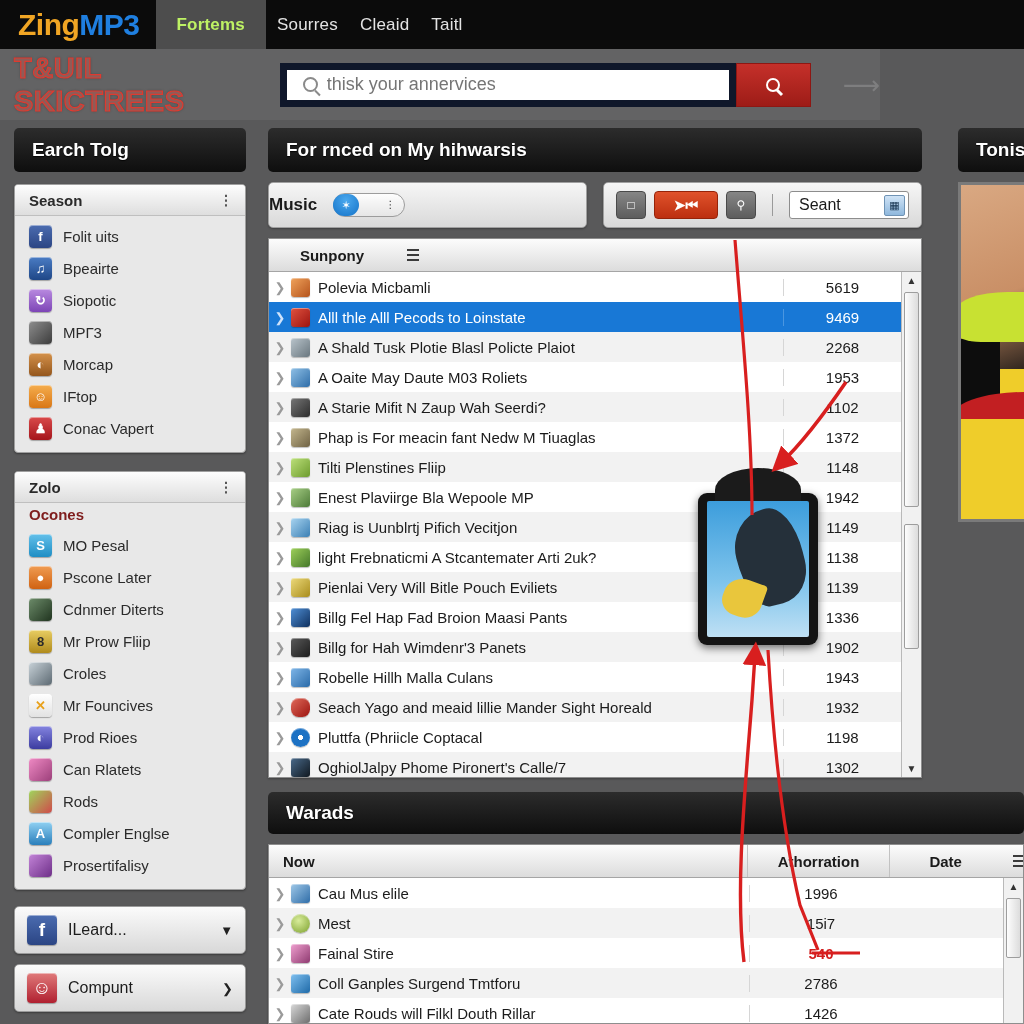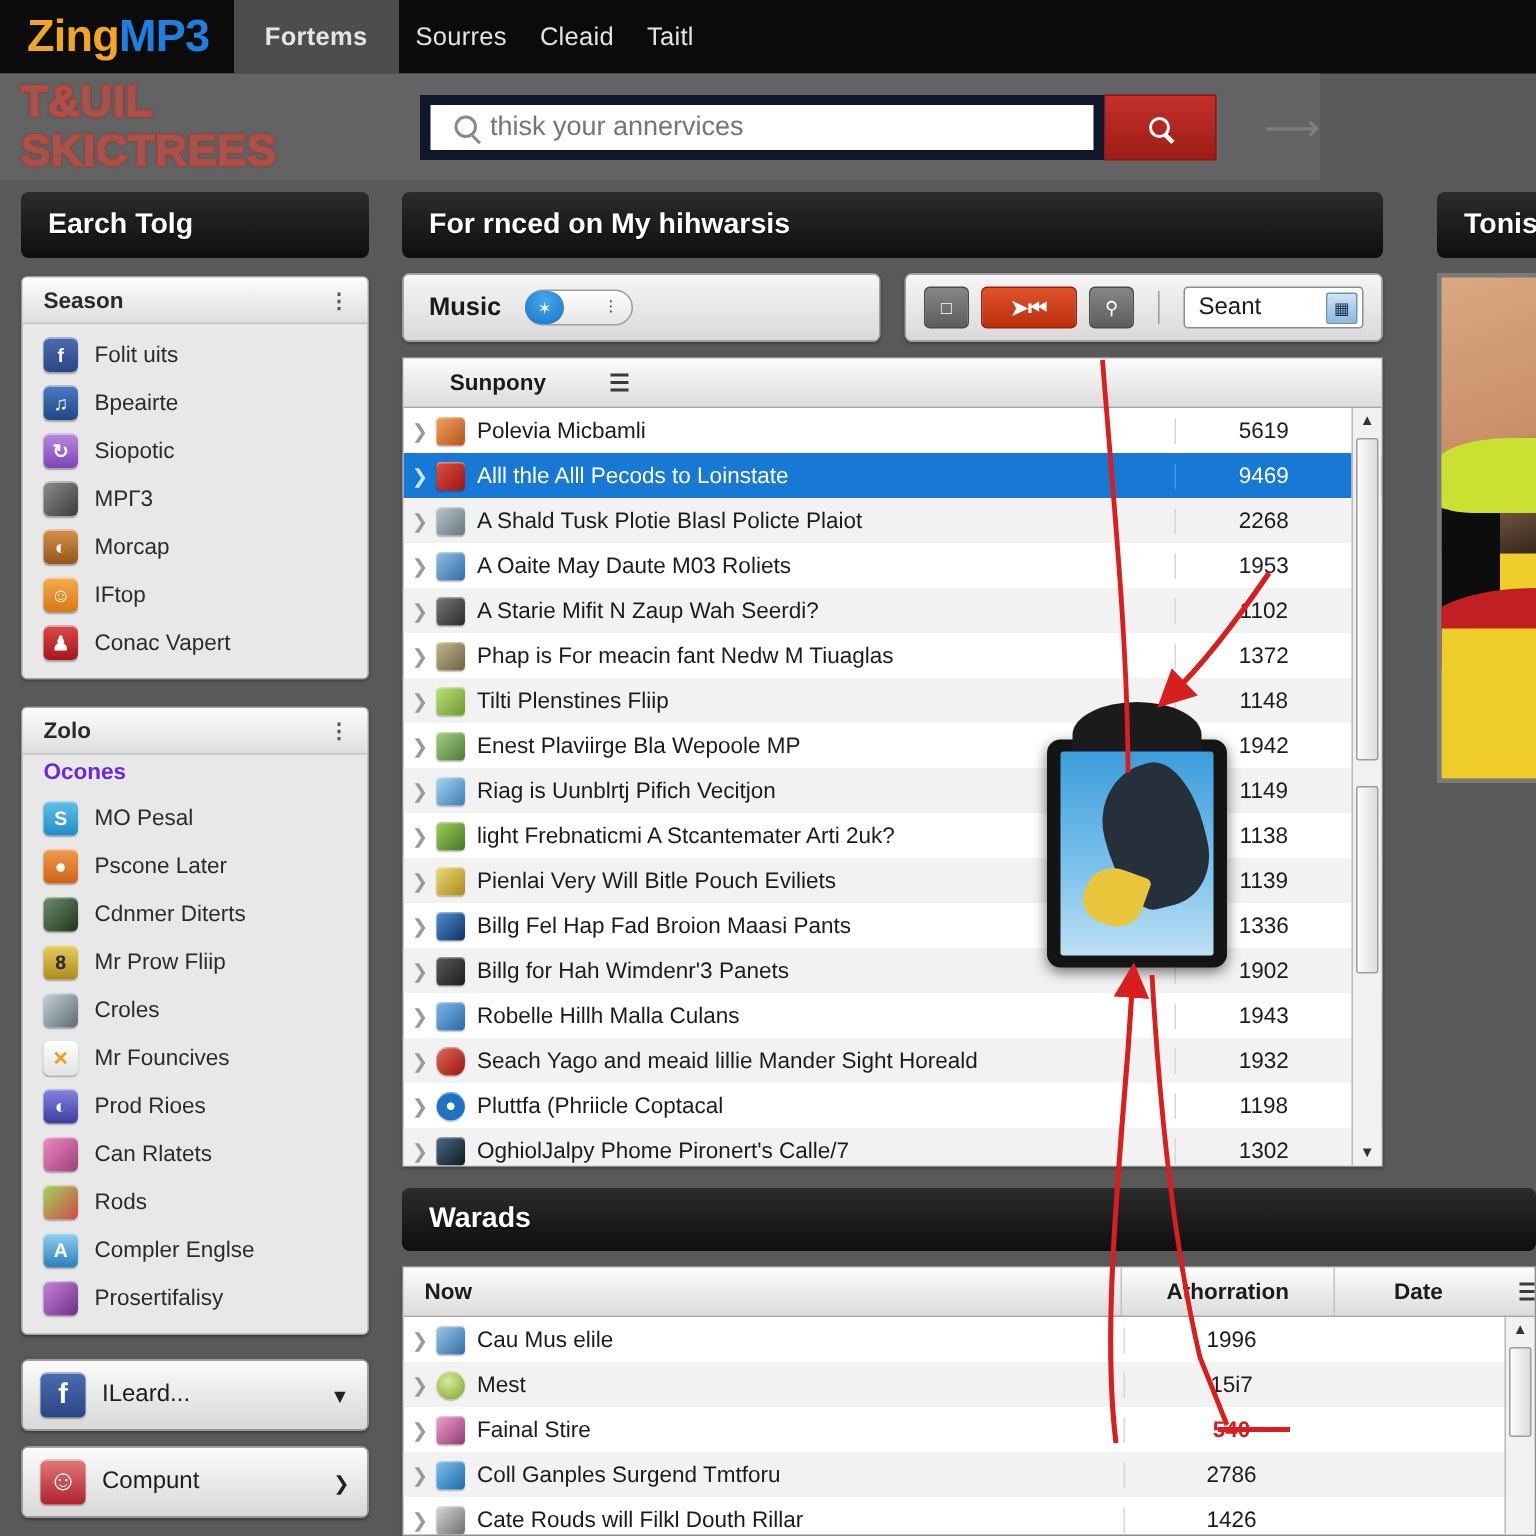--- a/index.html
+++ b/index.html
@@ -20,21 +20,21 @@
     display: flex; align-items: center; padding: 0 16px 0 18px;
     font-size: 30px; font-weight: bold; letter-spacing: -0.5px;
   }
   .brand .b1 { color: #f0a524; }
   .brand .b2 { color: #1f7fe0; }
   .nav-tab {
     display: flex; align-items: center; padding: 0 21px;
     color: #f2f2f2; font-size: 17px; font-weight: bold;
     letter-spacing: 0.2px;
   }
-  .nav-tab.active { background: #4d4d4d; color: #e5e5e5; }
+  .nav-tab.active { background: #4d4d4d; color: #bef264; }
   .nav-tab.plain { font-weight: normal; padding: 0 11px; color: #e3e3e3; }
 
   
   .searchstrip {
     position: absolute; left: 0; top: 49px; width: 880px; height: 71px;
     background: #636364; display: flex; align-items: center;
   }
   .sitetitle {
     margin-left: 14px; width: 288px;
     font-size: 29px; font-weight: bold; letter-spacing: 0.5px;
@@ -96,21 +96,21 @@
   }
   .card-hd {
     height: 31px; background: linear-gradient(#fdfdfd, #dedede);
     border-bottom: 1px solid #bfbfbf;
     display: flex; align-items: center; justify-content: space-between;
     padding: 0 12px 0 14px;
     font-size: 15px; font-weight: bold; color: #2a2a2a;
   }
   .kebab { color: #555; font-size: 14px; letter-spacing: 0; line-height: .9; }
   .subhd {
-    font-size: 15px; font-weight: bold; color: #6d28d9;
+    font-size: 15px; font-weight: bold; color: #7f1d1d;
     padding: 3px 0 2px 14px;
   }
   .ilist { padding: 4px 0 8px 0; }
   .irow {
     display: flex; align-items: center; height: 32px; padding-left: 14px;
     font-size: 15px; color: #2b2b2b;
   }
   .ic {
     width: 23px; height: 23px; border-radius: 4px; flex: none; margin-right: 11px;
     box-shadow: inset 0 1px 0 rgba(255,255,255,.45), 0 1px 1px rgba(0,0,0,.3);
@@ -133,21 +133,21 @@
   .maincol { position: absolute; left: 268px; top: 128px; width: 654px; }
   .mc-head { height: 44px; margin-bottom: 10px; }
 
   .toolrow { display: flex; gap: 16px; margin-bottom: 10px; }
   .toolbar {
     background: linear-gradient(#f6f6f6, #d9d9d9);
     border: 1px solid #a0a0a0; border-radius: 5px;
     box-shadow: 0 1px 2px rgba(0,0,0,.3);
     height: 46px; display: flex; align-items: center;
   }
-  .tb-left { width: 352px; padding-left: 17px; }
+  .tb-left { width: 352px; }
   .tb-right { flex: 1; padding: 0 12px; justify-content: center; gap: 8px; }
   .tb-label { font-size: 17px; font-weight: bold; color: #1a1a1a; margin-right: 16px; }
   .pill {
     width: 72px; height: 24px; border-radius: 12px;
     background: linear-gradient(#fdfdfd,#e6e6e6);
     border: 1px solid #9c9c9c; display: flex; align-items: center;
     position: relative;
   }
   .pill .knob {
     width: 26px; height: 22px; border-radius: 11px;

